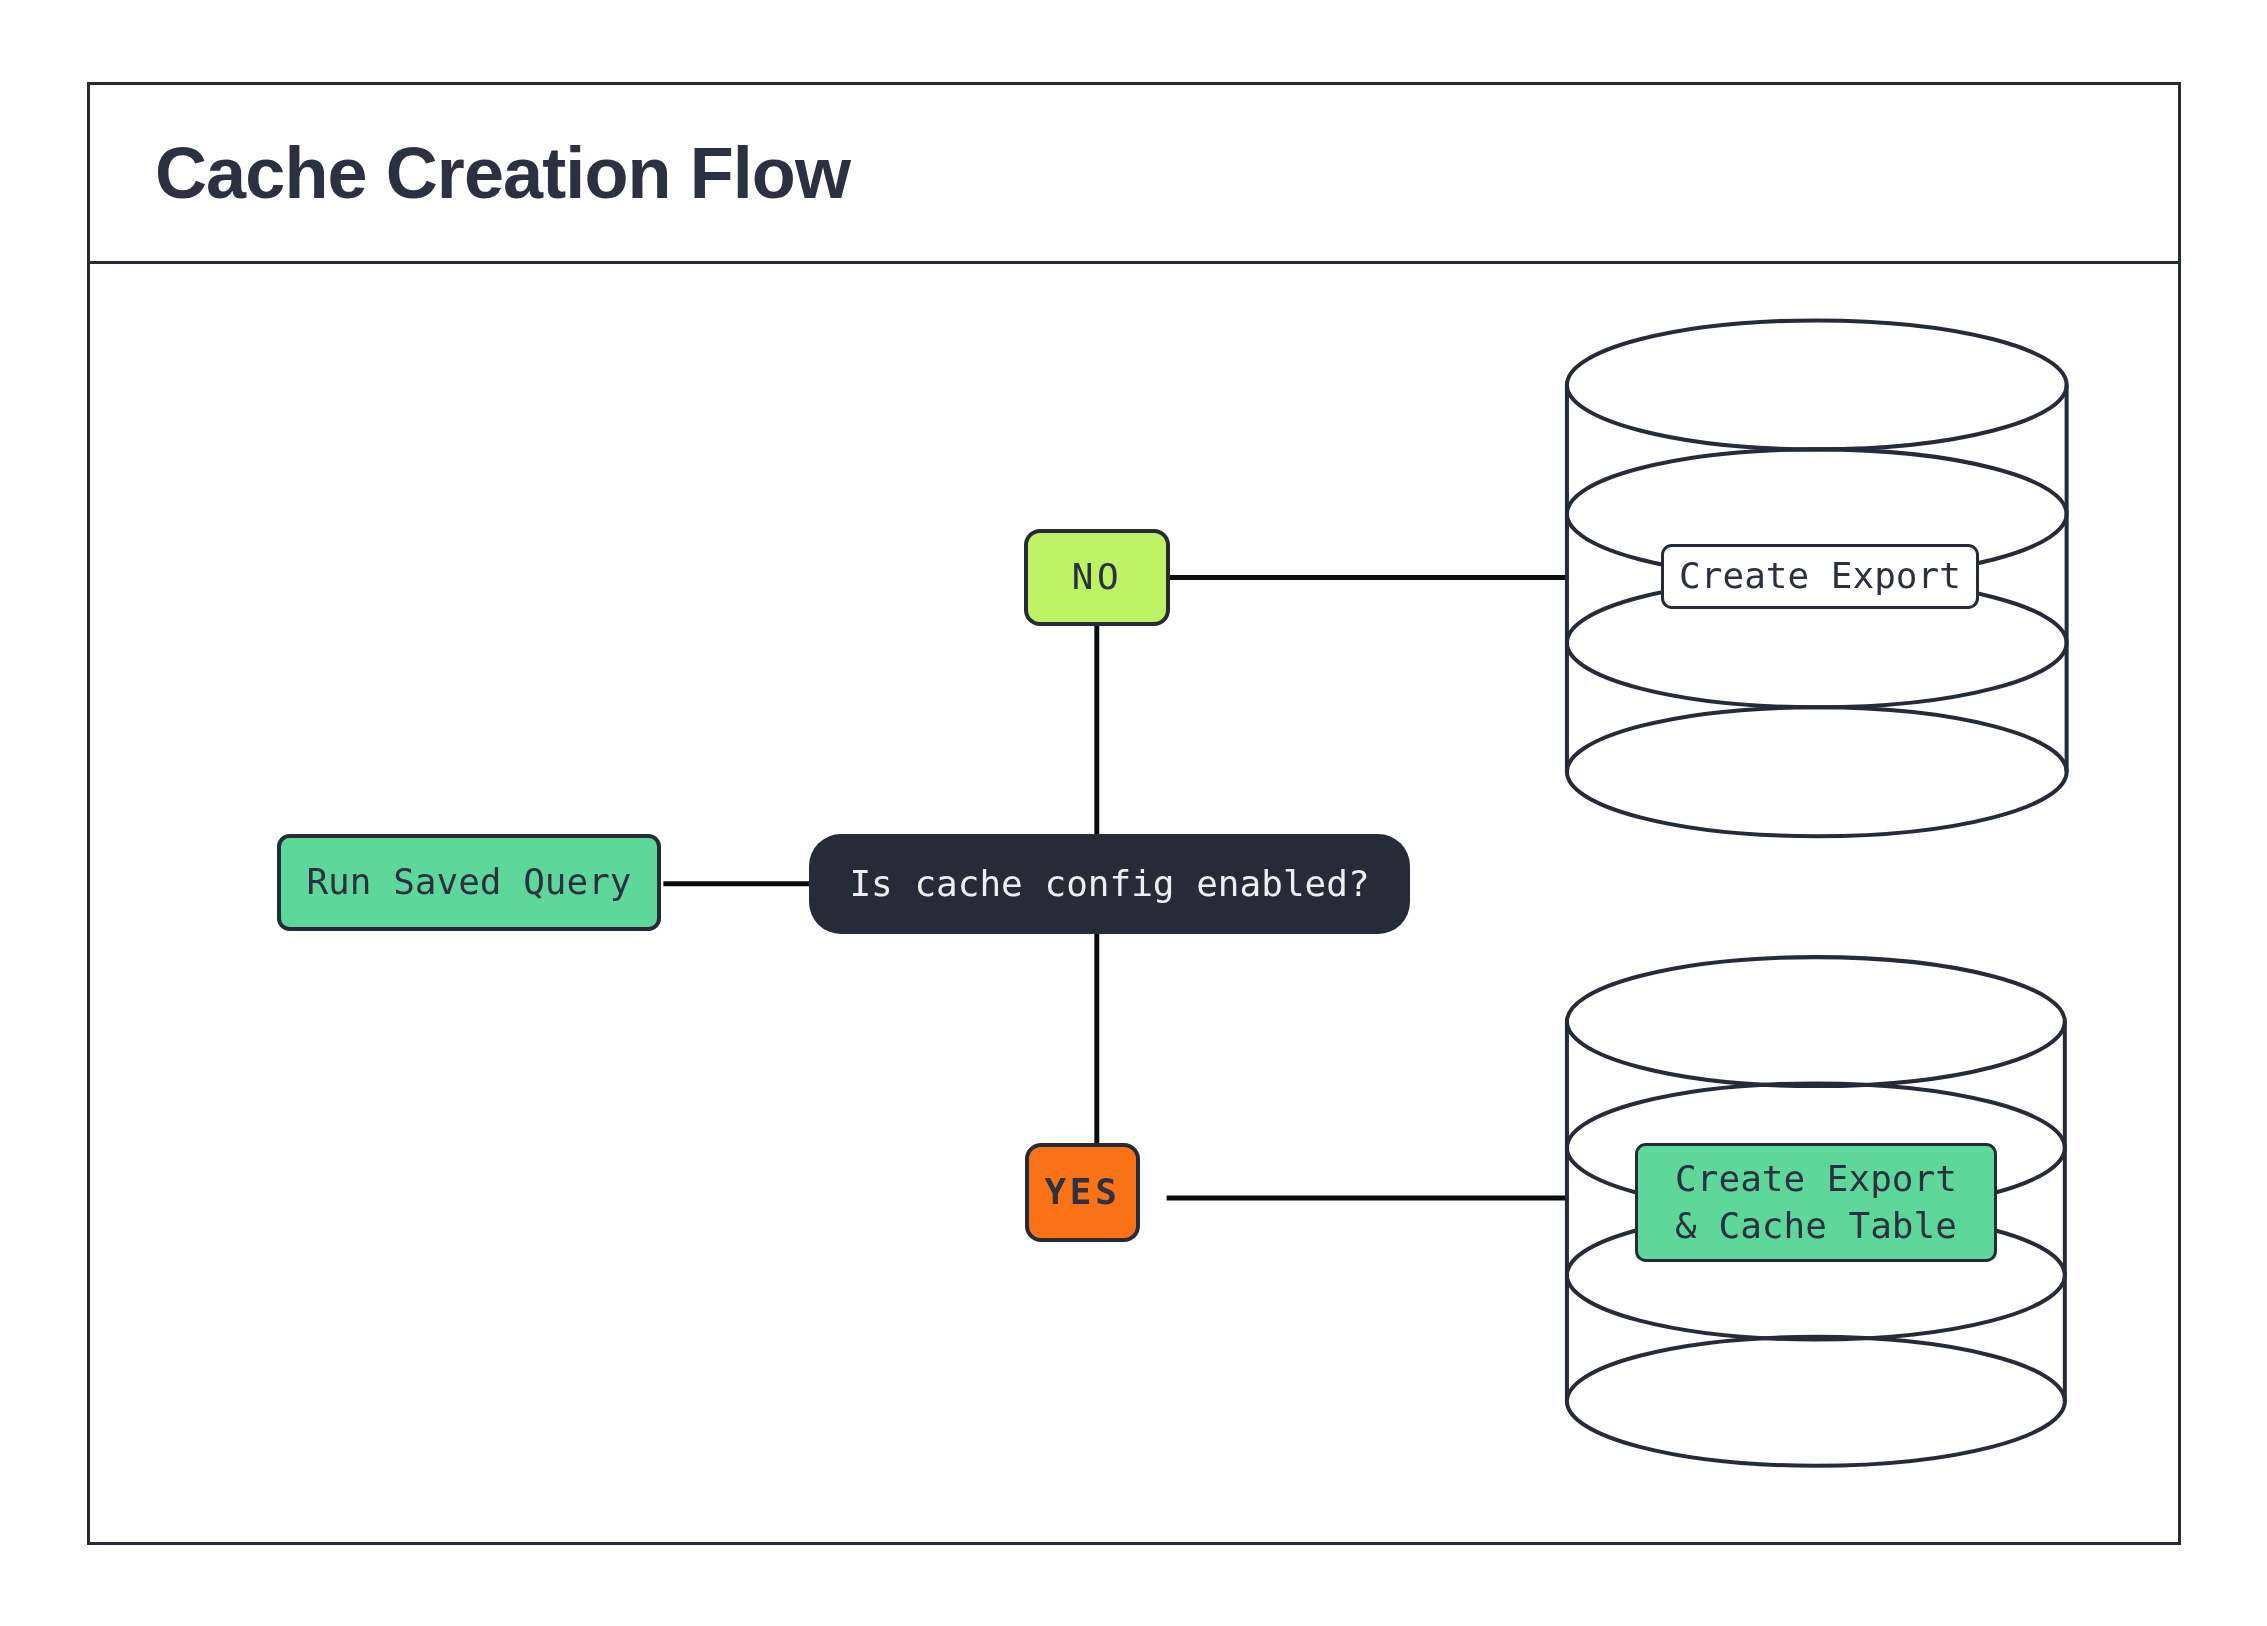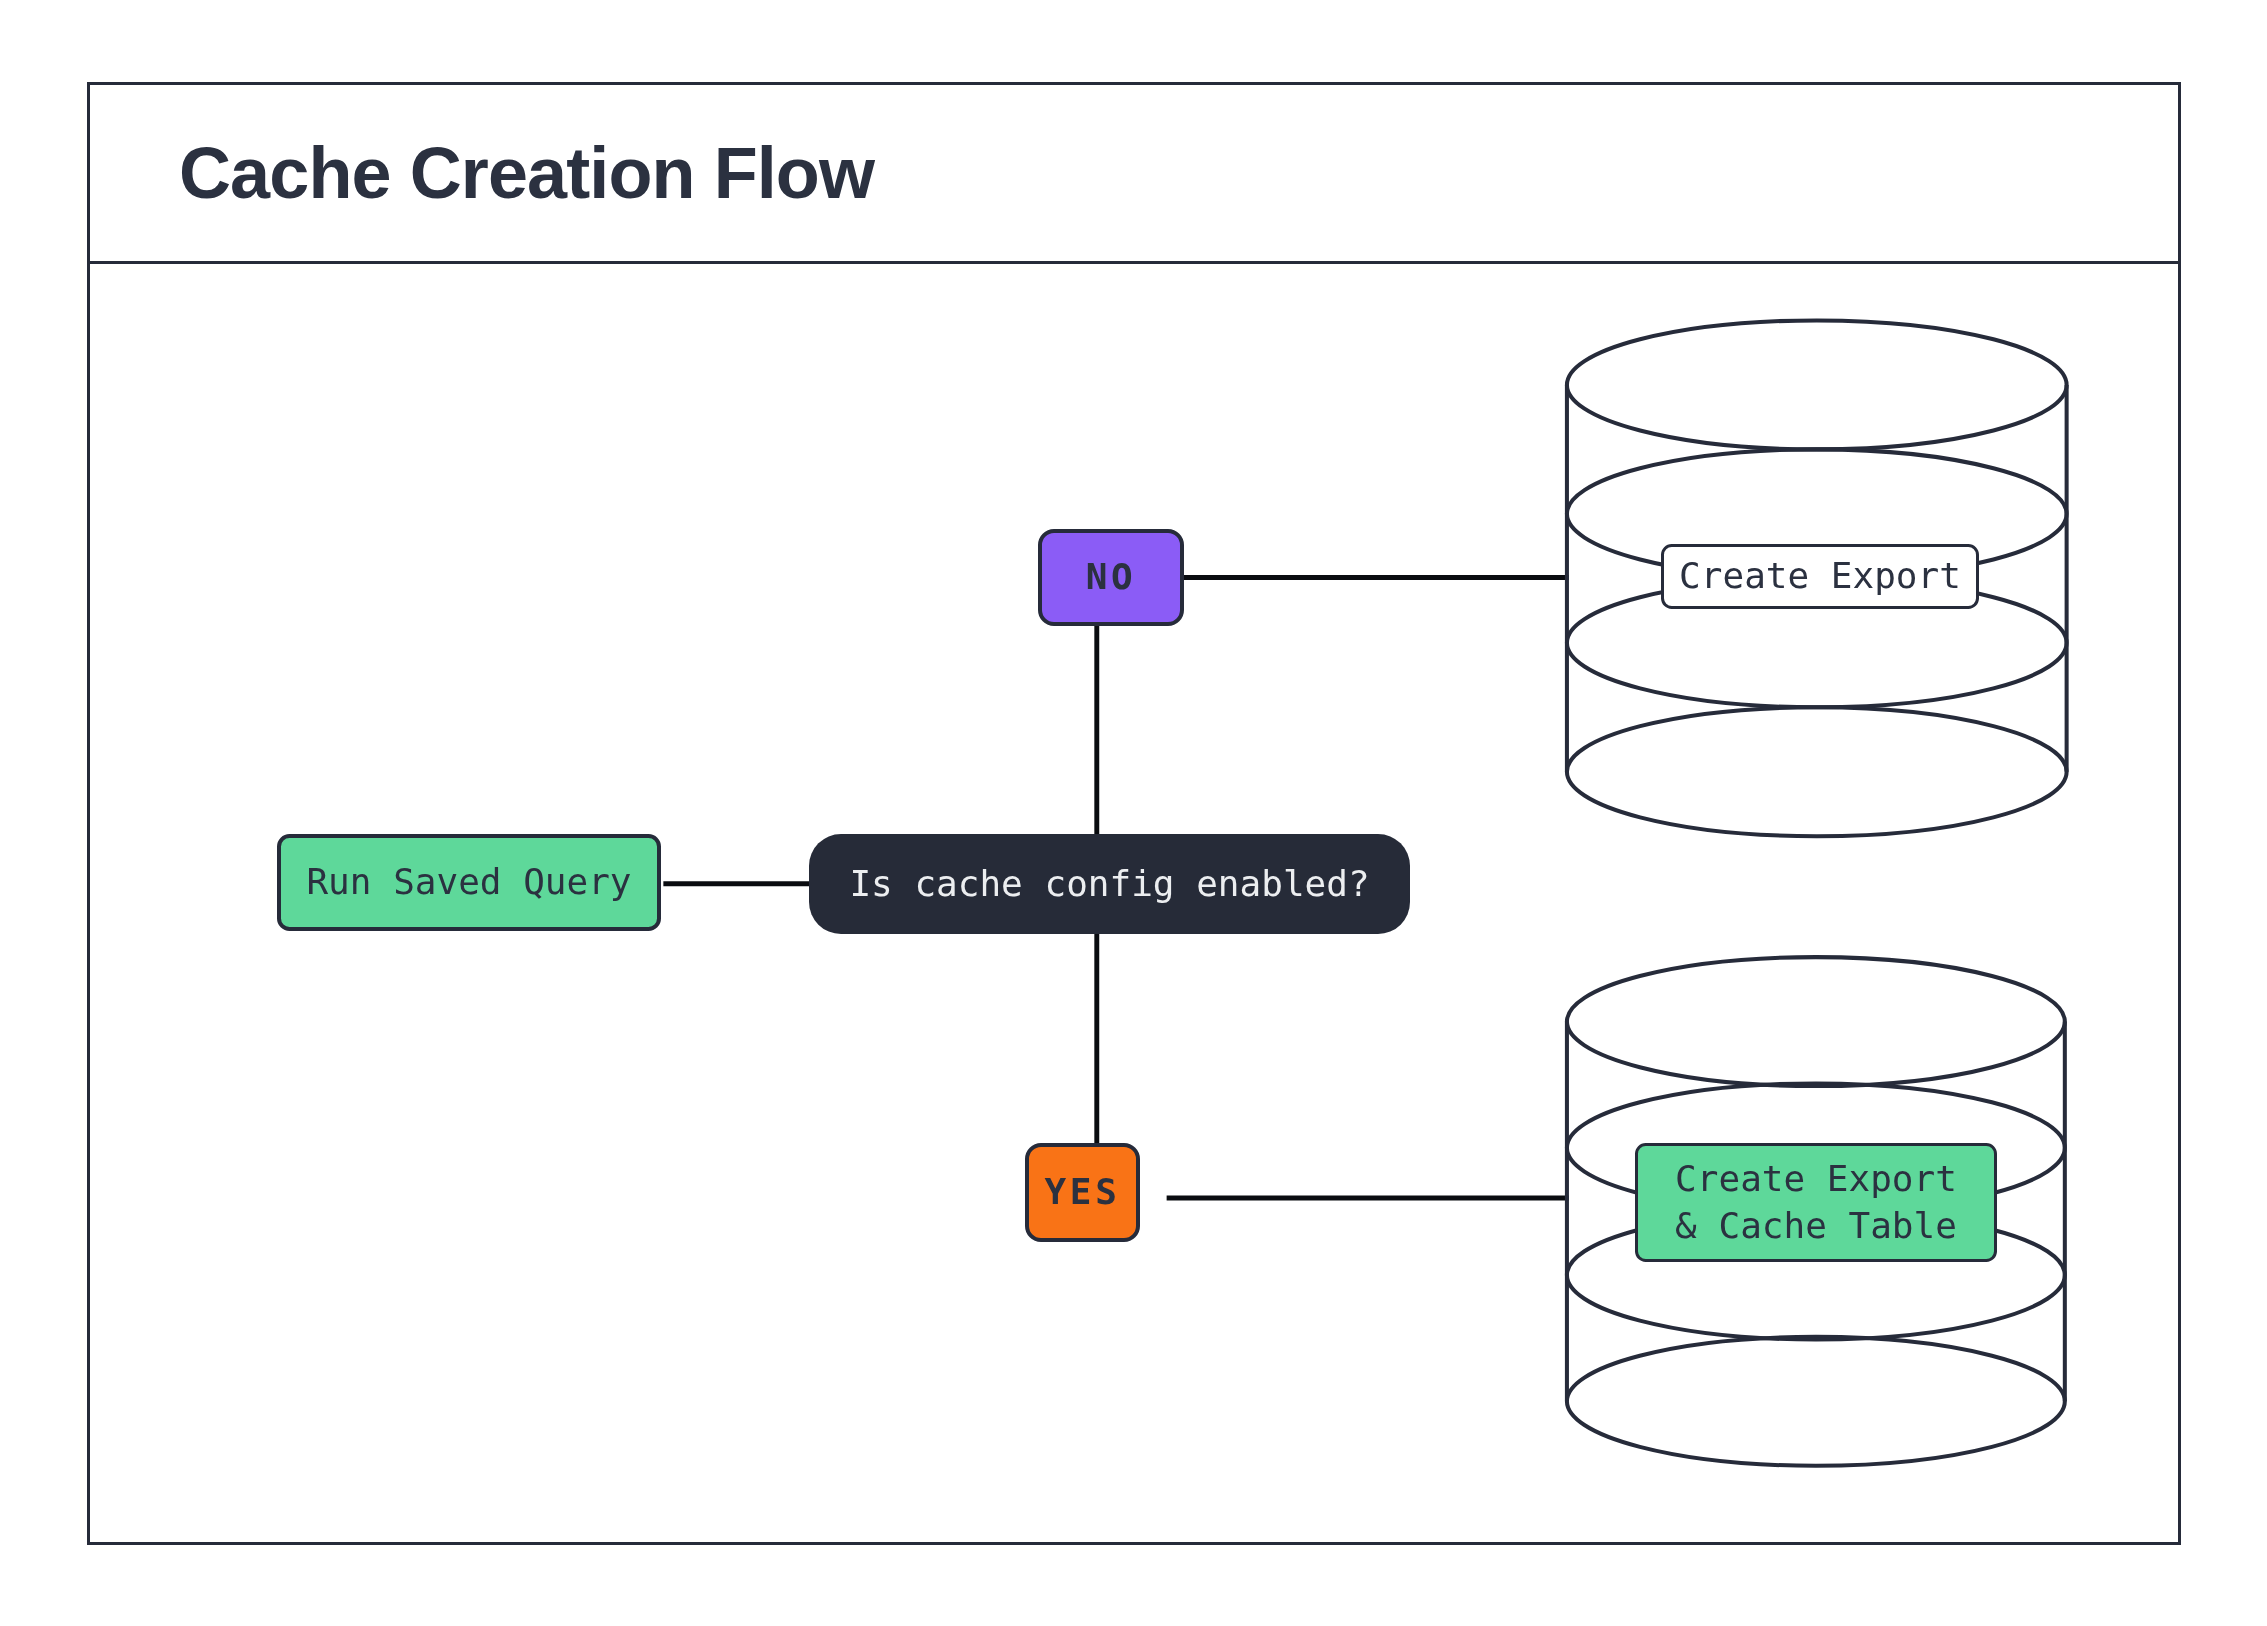--- a/index.html
+++ b/index.html
@@ -24,21 +24,21 @@
     height: 176px;
     border-bottom: 3.6px solid #262b3a;
     display: flex;
     align-items: center;
   }
   .title {
     font-family: "Liberation Sans", sans-serif;
     font-weight: bold;
     font-size: 72px;
     color: #2b3140;
-    margin: 0 0 0 89px;
+    margin: 0 0 0 65px;
     letter-spacing: -0.9px;
     white-space: nowrap;
   }
   .canvas {
     position: absolute;
     left: 0; top: 179px; right: 0; bottom: 0;
   }
   svg.layer {
     position: absolute;
     left: 0; top: 0;
@@ -65,26 +65,25 @@
   .node-question {
     left: 719px; top: 749px;
     width: 601px; height: 100px;
     background: #262b38;
     color: #eceef0;
     border-radius: 32px;
   }
   .node-no {
     left: 934px; top: 444px;
     width: 146px; height: 97px;
-    background: #8b5cf6;
+    background: #bef264;
     border: 4.5px solid #262b3a;
     border-radius: 16px;
-    font-weight: bold;
+    font-weight: normal;
     letter-spacing: 3.6px;
-    margin-left: 14px;
   }
   .node-yes {
     left: 935px; top: 1058px;
     width: 115px; height: 99px;
     background: #f97316;
     border: 4.5px solid #262b3a;
     border-radius: 16px;
     font-weight: bold;
     letter-spacing: 3.6px;
   }

